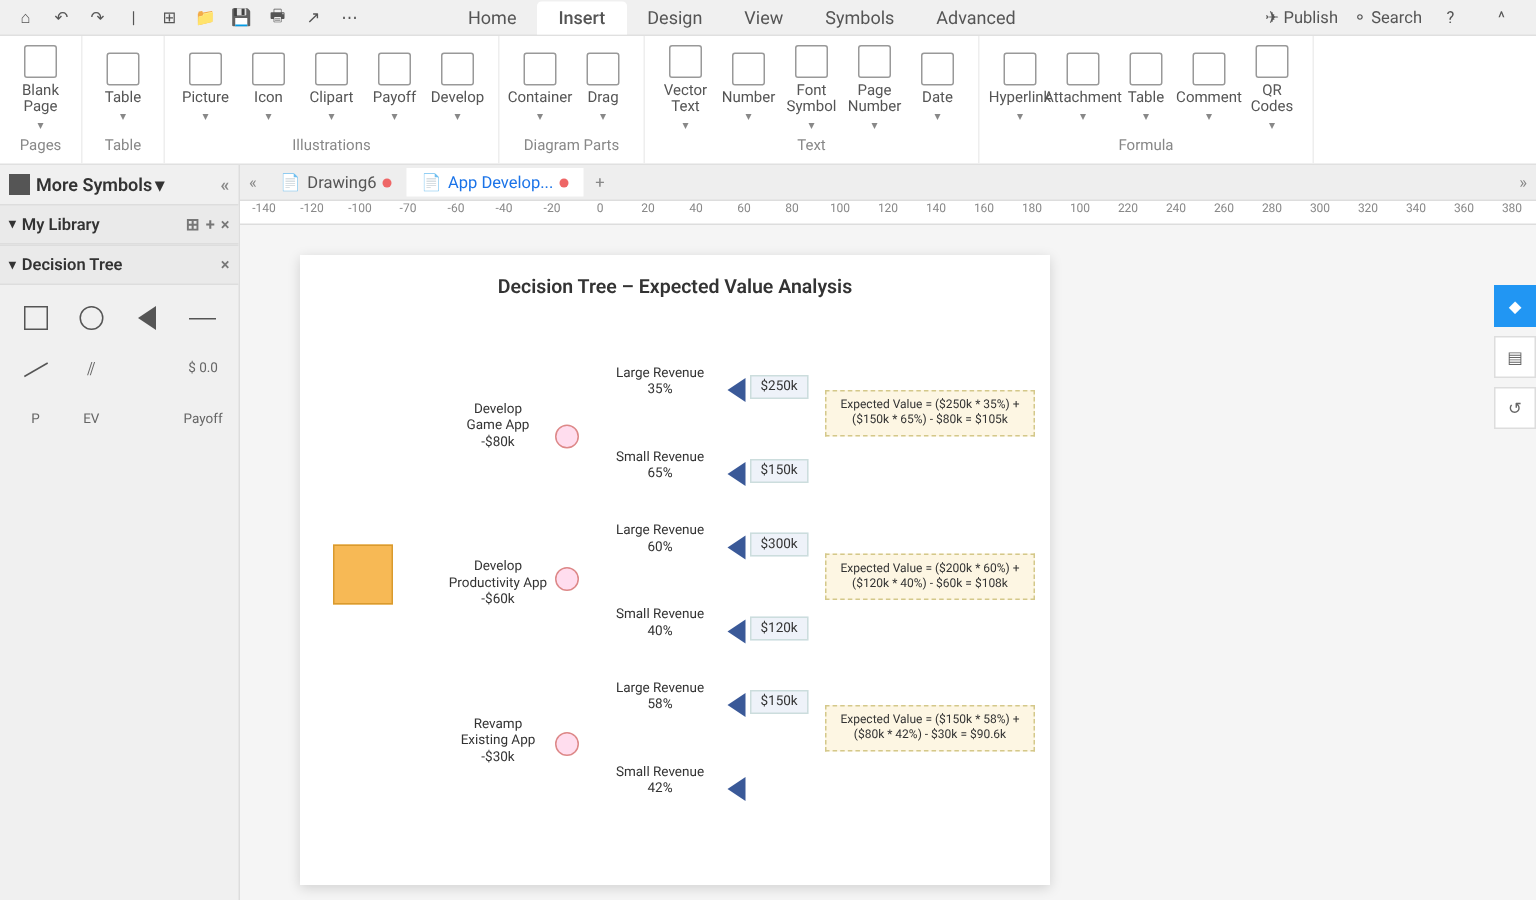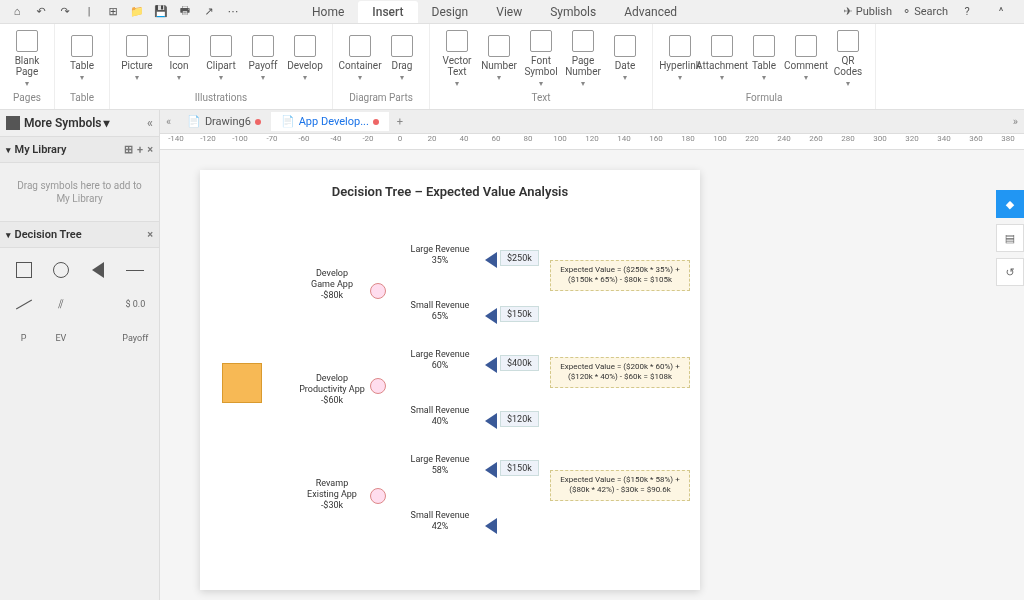--- a/index.html
+++ b/index.html
@@ -228,21 +228,20 @@
     </div>
     <div class="lp-sect">
       <span class="sarrow">▾</span>
       <span>My Library</span>
       <span class="sicons">
           <span>⊞</span>
           <span>+</span>
           <span>×</span>
         </span>
     </div>
-    <div class="lp-drop">Drag symbols here to add to My Library</div>
     <div class="lp-sect">
       <span class="sarrow">▾</span>
       <span>Decision Tree</span>
       <span class="sicons">
           <span>×</span>
         </span>
     </div>
     <div class="lp-grid" id="lpgrid">
         <div class="lp-cell">
           <div class="sq"></div>
@@ -329,25 +328,25 @@
             <div class="term" style="top:39px"></div>
             <div class="vbox" style="top:37px">$250k</div>
             <div class="rlabel" style="top:87px">Small Revenue<br>65%</div>
             <div class="term" style="top:95px"></div>
             <div class="vbox" style="top:93px">$150k</div>
             <div class="evbox" style="top:47px">Expected Value = ($250k * 35%) + ($150k * 65%) - $80k = $105k</div>
             <div class="nlabel" style="top:160px">Develop<br>Productivity App<br>-$60k</div>
             <div class="node2"></div>
             <div class="rlabel" style="top:136px">Large Revenue<br>60%</div>
             <div class="term" style="top:144px"></div>
-            <div class="vbox" style="top:142px">$400k</div>
+            <div class="vbox" style="top:142px">$300k</div>
             <div class="rlabel" style="top:192px">Small Revenue<br>40%</div>
             <div class="term" style="top:200px"></div>
             <div class="vbox" style="top:198px">$120k</div>
-            <div class="evbox" style="top:144px">Expected Value = ($200k * 60%) + ($120k * 40%) - $60k = $108k</div>
+            <div class="evbox" style="top:156px">Expected Value = ($200k * 60%) + ($120k * 40%) - $60k = $108k</div>
             <div class="nlabel" style="top:265px">Revamp<br>Existing App<br>-$30k</div>
             <div class="node3"></div>
             <div class="rlabel" style="top:241px">Large Revenue<br>58%</div>
             <div class="term" style="top:249px"></div>
             <div class="vbox" style="top:247px">$150k</div>
             <div class="rlabel" style="top:297px">Small Revenue<br>42%</div>
             <div class="term" style="top:305px"></div>
             <div class="evbox" style="top:257px">Expected Value = ($150k * 58%) + ($80k * 42%) - $30k = $90.6k</div>
           </div>
       </div>

